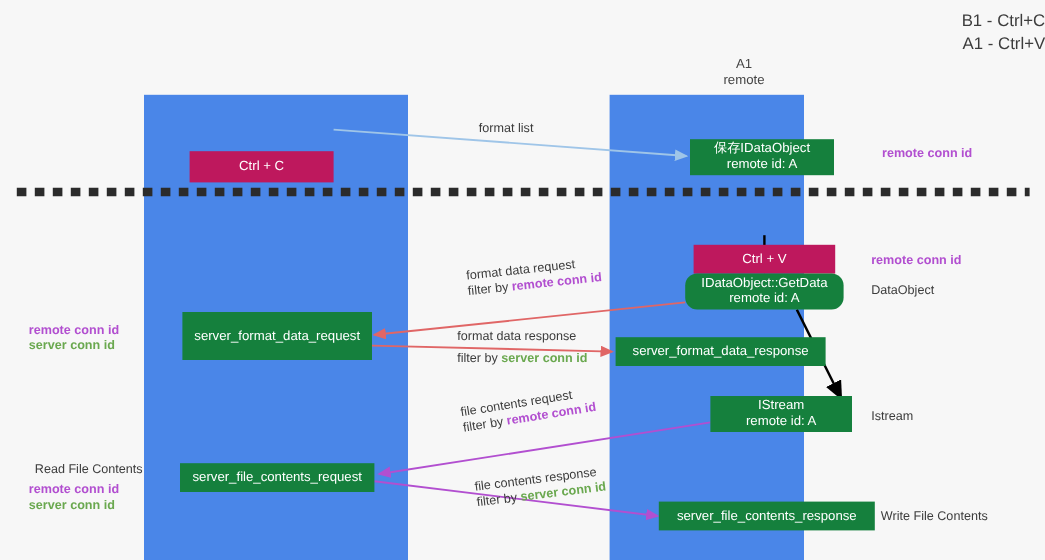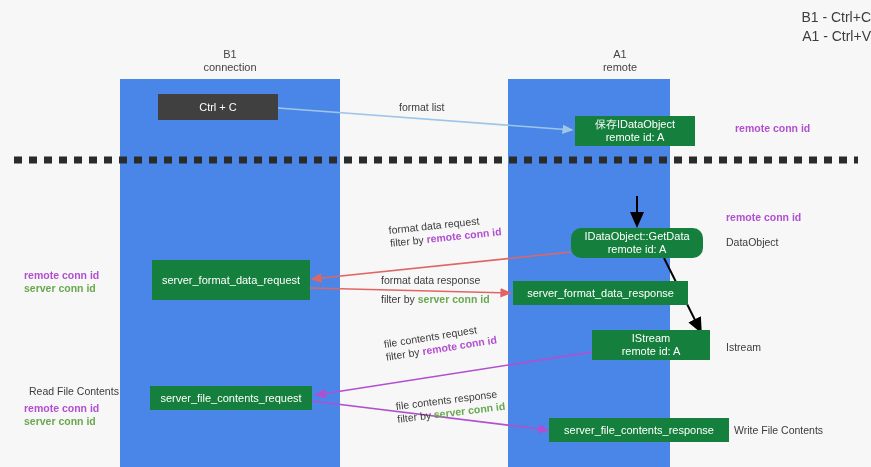--- a/index.html
+++ b/index.html
@@ -7,21 +7,21 @@
        font-family:"Liberation Sans","DejaVu Sans",sans-serif;color:#3c3c3c;}
   #stage{position:absolute;inset:0;}
 
   .col{position:absolute;background:#4a86e8;}
   .colhdr{position:absolute;text-align:center;font-size:11px;line-height:13px;color:#444;}
 
   .node{position:absolute;box-sizing:border-box;display:flex;flex-direction:column;
         align-items:center;justify-content:center;text-align:center;color:#fff;
         font-size:11px;line-height:13px;}
   .orange{background:#15803d;}
-  .green{background:#404040;}
+  .green{background:#be185d;margin-top:32px;}
 
   .edgelabel{position:absolute;font-size:10.5px;line-height:13px;color:#3c3c3c;white-space:nowrap;}
   .sidelabel{position:absolute;font-size:10.5px;line-height:13px;white-space:nowrap;}
   .purple{color:#b24fd0;font-weight:bold;}
   .greentxt{color:#6aa84f;font-weight:bold;}
   .plain{color:#3c3c3c;}
 
   #title{position:absolute;left:0;right:0;top:8px;text-align:right;
          font-size:14px;line-height:19px;color:#3c3c3c;}
 
@@ -31,24 +31,20 @@
 </head>
 <body>
 
 <div id="stage">
 
   <div id="title">
     <div>B1 - Ctrl+C</div>
     <div>A1 - Ctrl+V</div>
   </div>
 
-  <div class="colhdr" style="left:140px;top:48px;width:180px;">
-    <div>B1</div>
-    <div>connection</div>
-  </div>
   <div class="colhdr" style="left:530px;top:48px;width:180px;">
     <div>A1</div>
     <div>remote</div>
   </div>
 
   <div class="col" style="left:120px;top:79px;width:220px;height:388px;"></div>
   <div class="col" style="left:508px;top:79px;width:162px;height:388px;"></div>
 
   <svg class="overlay">
     <defs>
@@ -85,20 +81,23 @@
 
   <div class="node green" style="left:158px;top:94px;width:120px;height:26px;">
     <span>Ctrl + C</span>
   </div>
 
   <div class="node orange" style="left:575px;top:116px;width:120px;height:30px;">
     <span>保存IDataObject</span>
     <span>remote id: A</span>
   </div>
 
+  <div class="node green" style="left:578px;top:172px;width:118px;height:24px;">
+    <span>Ctrl + V</span>
+  </div>
 
   <div class="node orange" style="left:571px;top:228px;width:132px;height:30px;border-radius:10px;">
     <span>IDataObject::GetData</span>
     <span>remote id: A</span>
   </div>
 
   <div class="node orange" style="left:152px;top:260px;width:158px;height:40px;">
     <span>server_format_data_request</span>
   </div>
 

